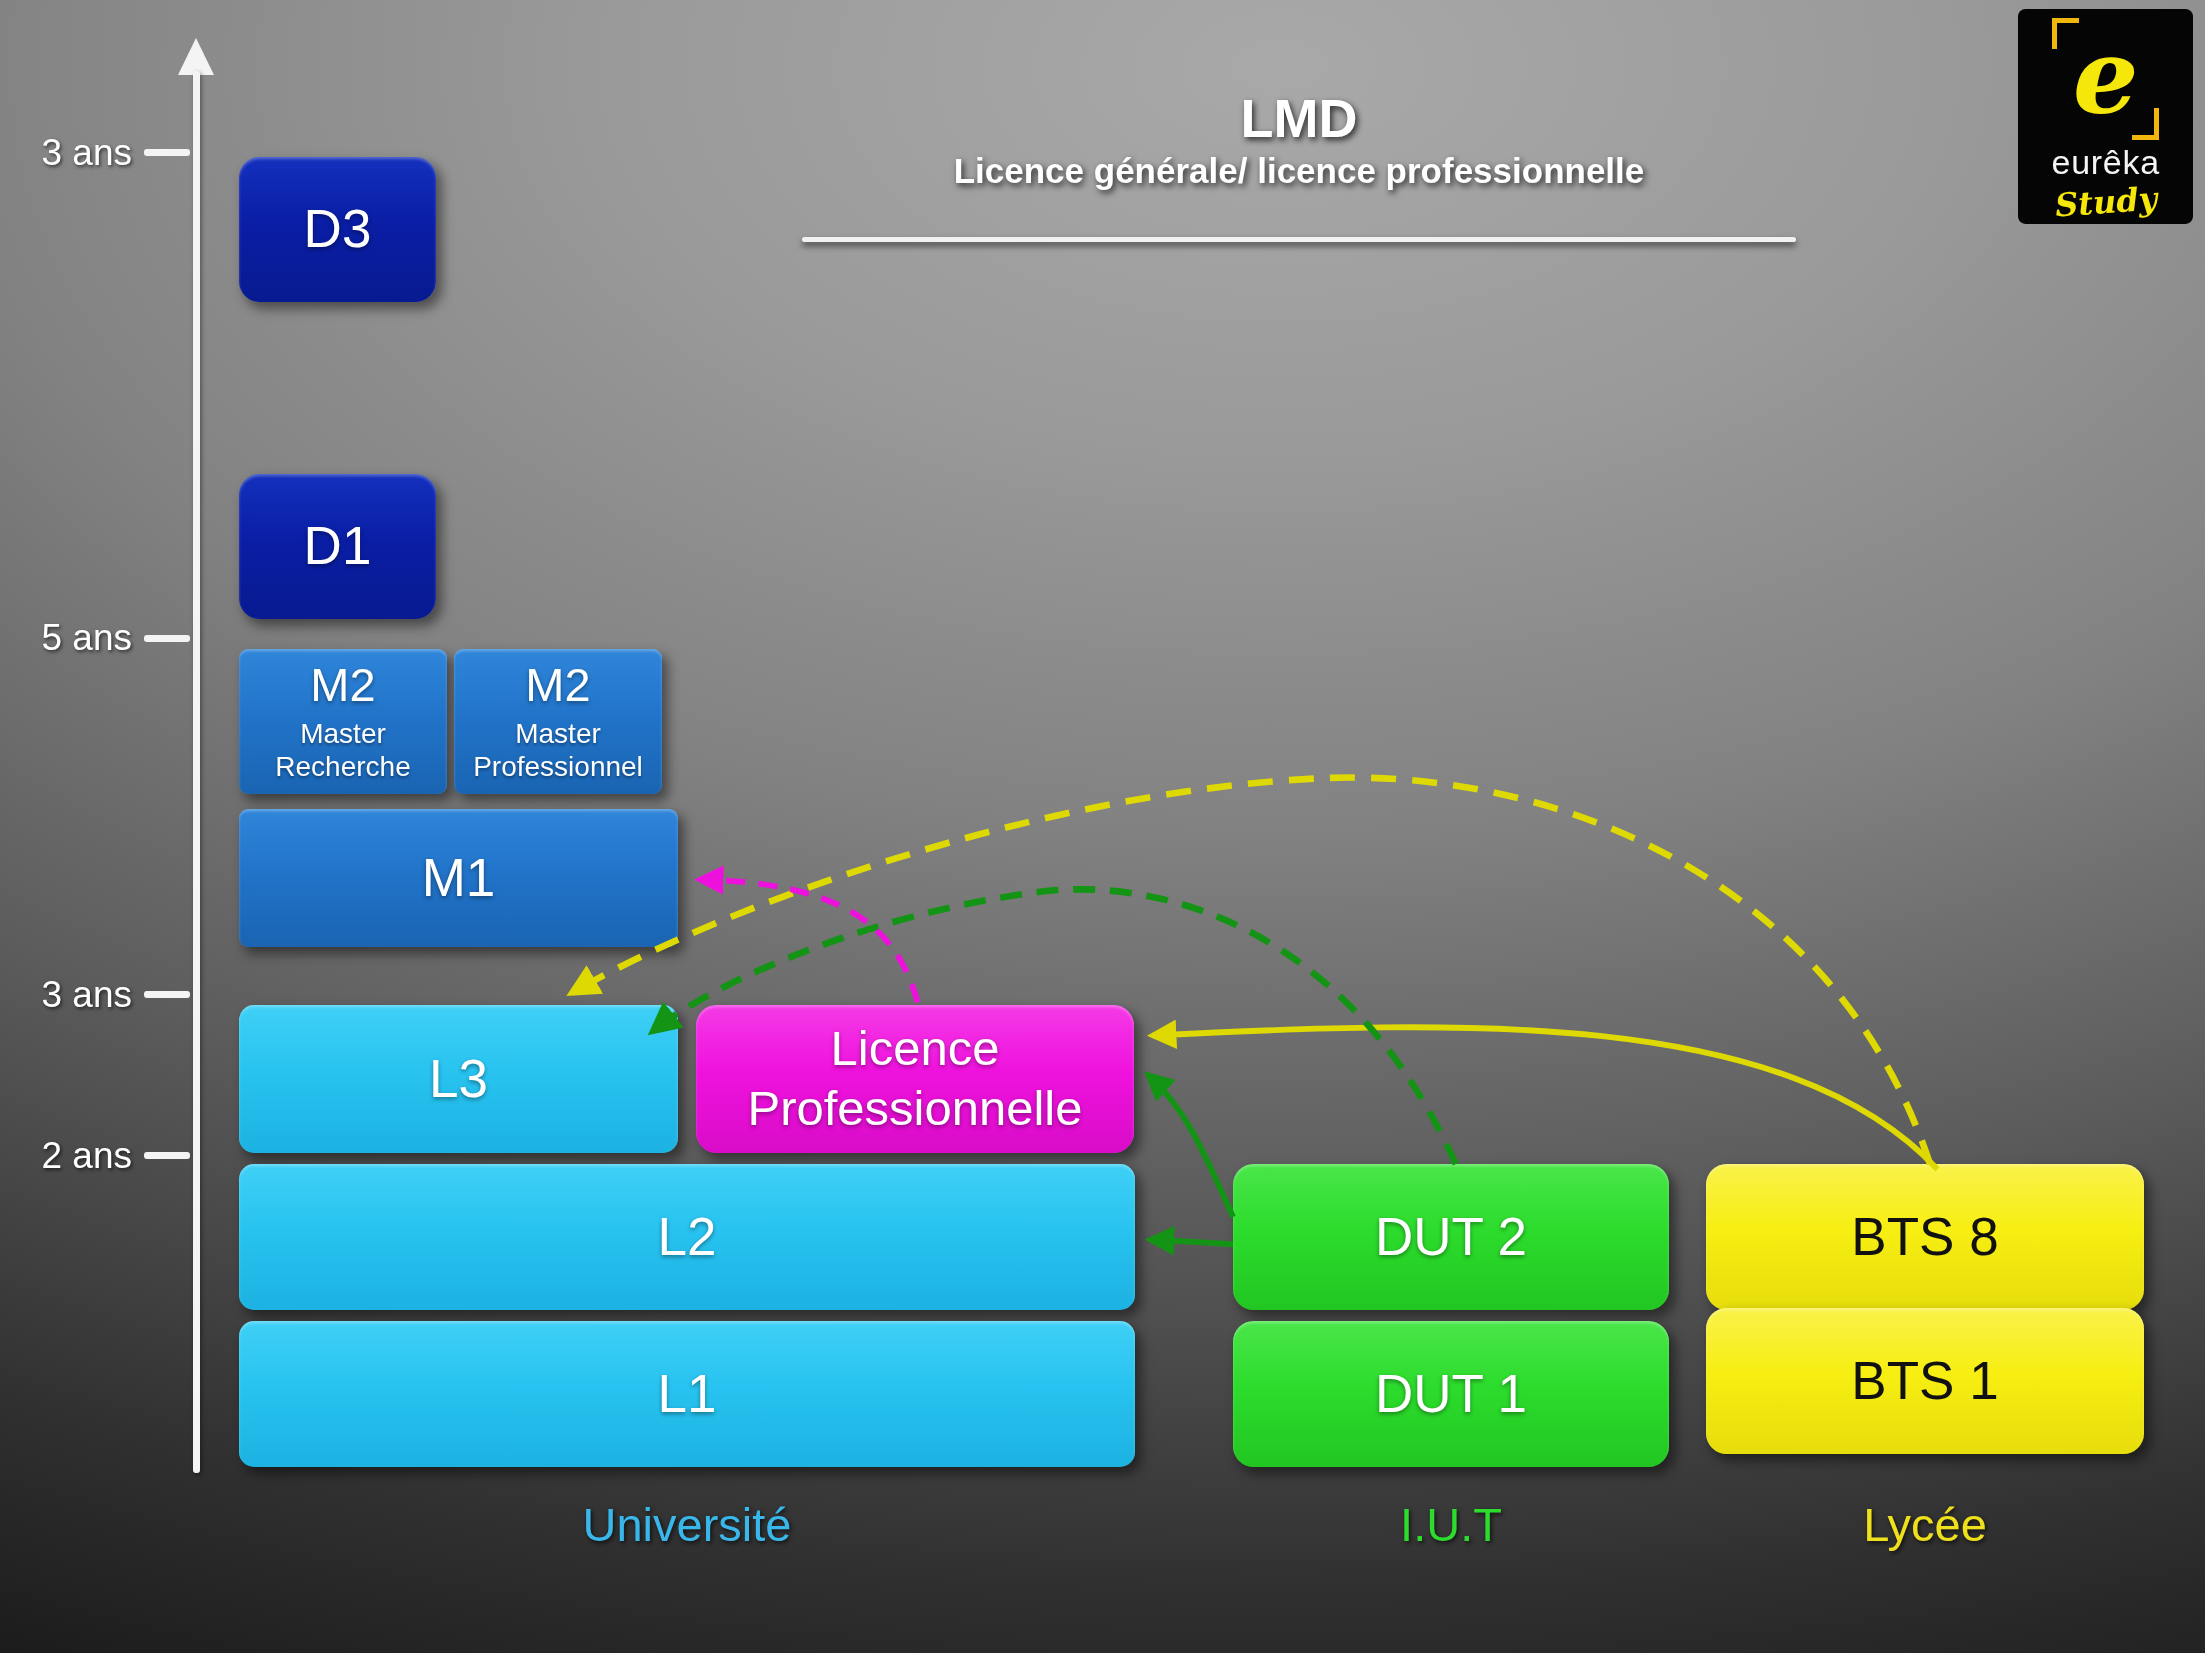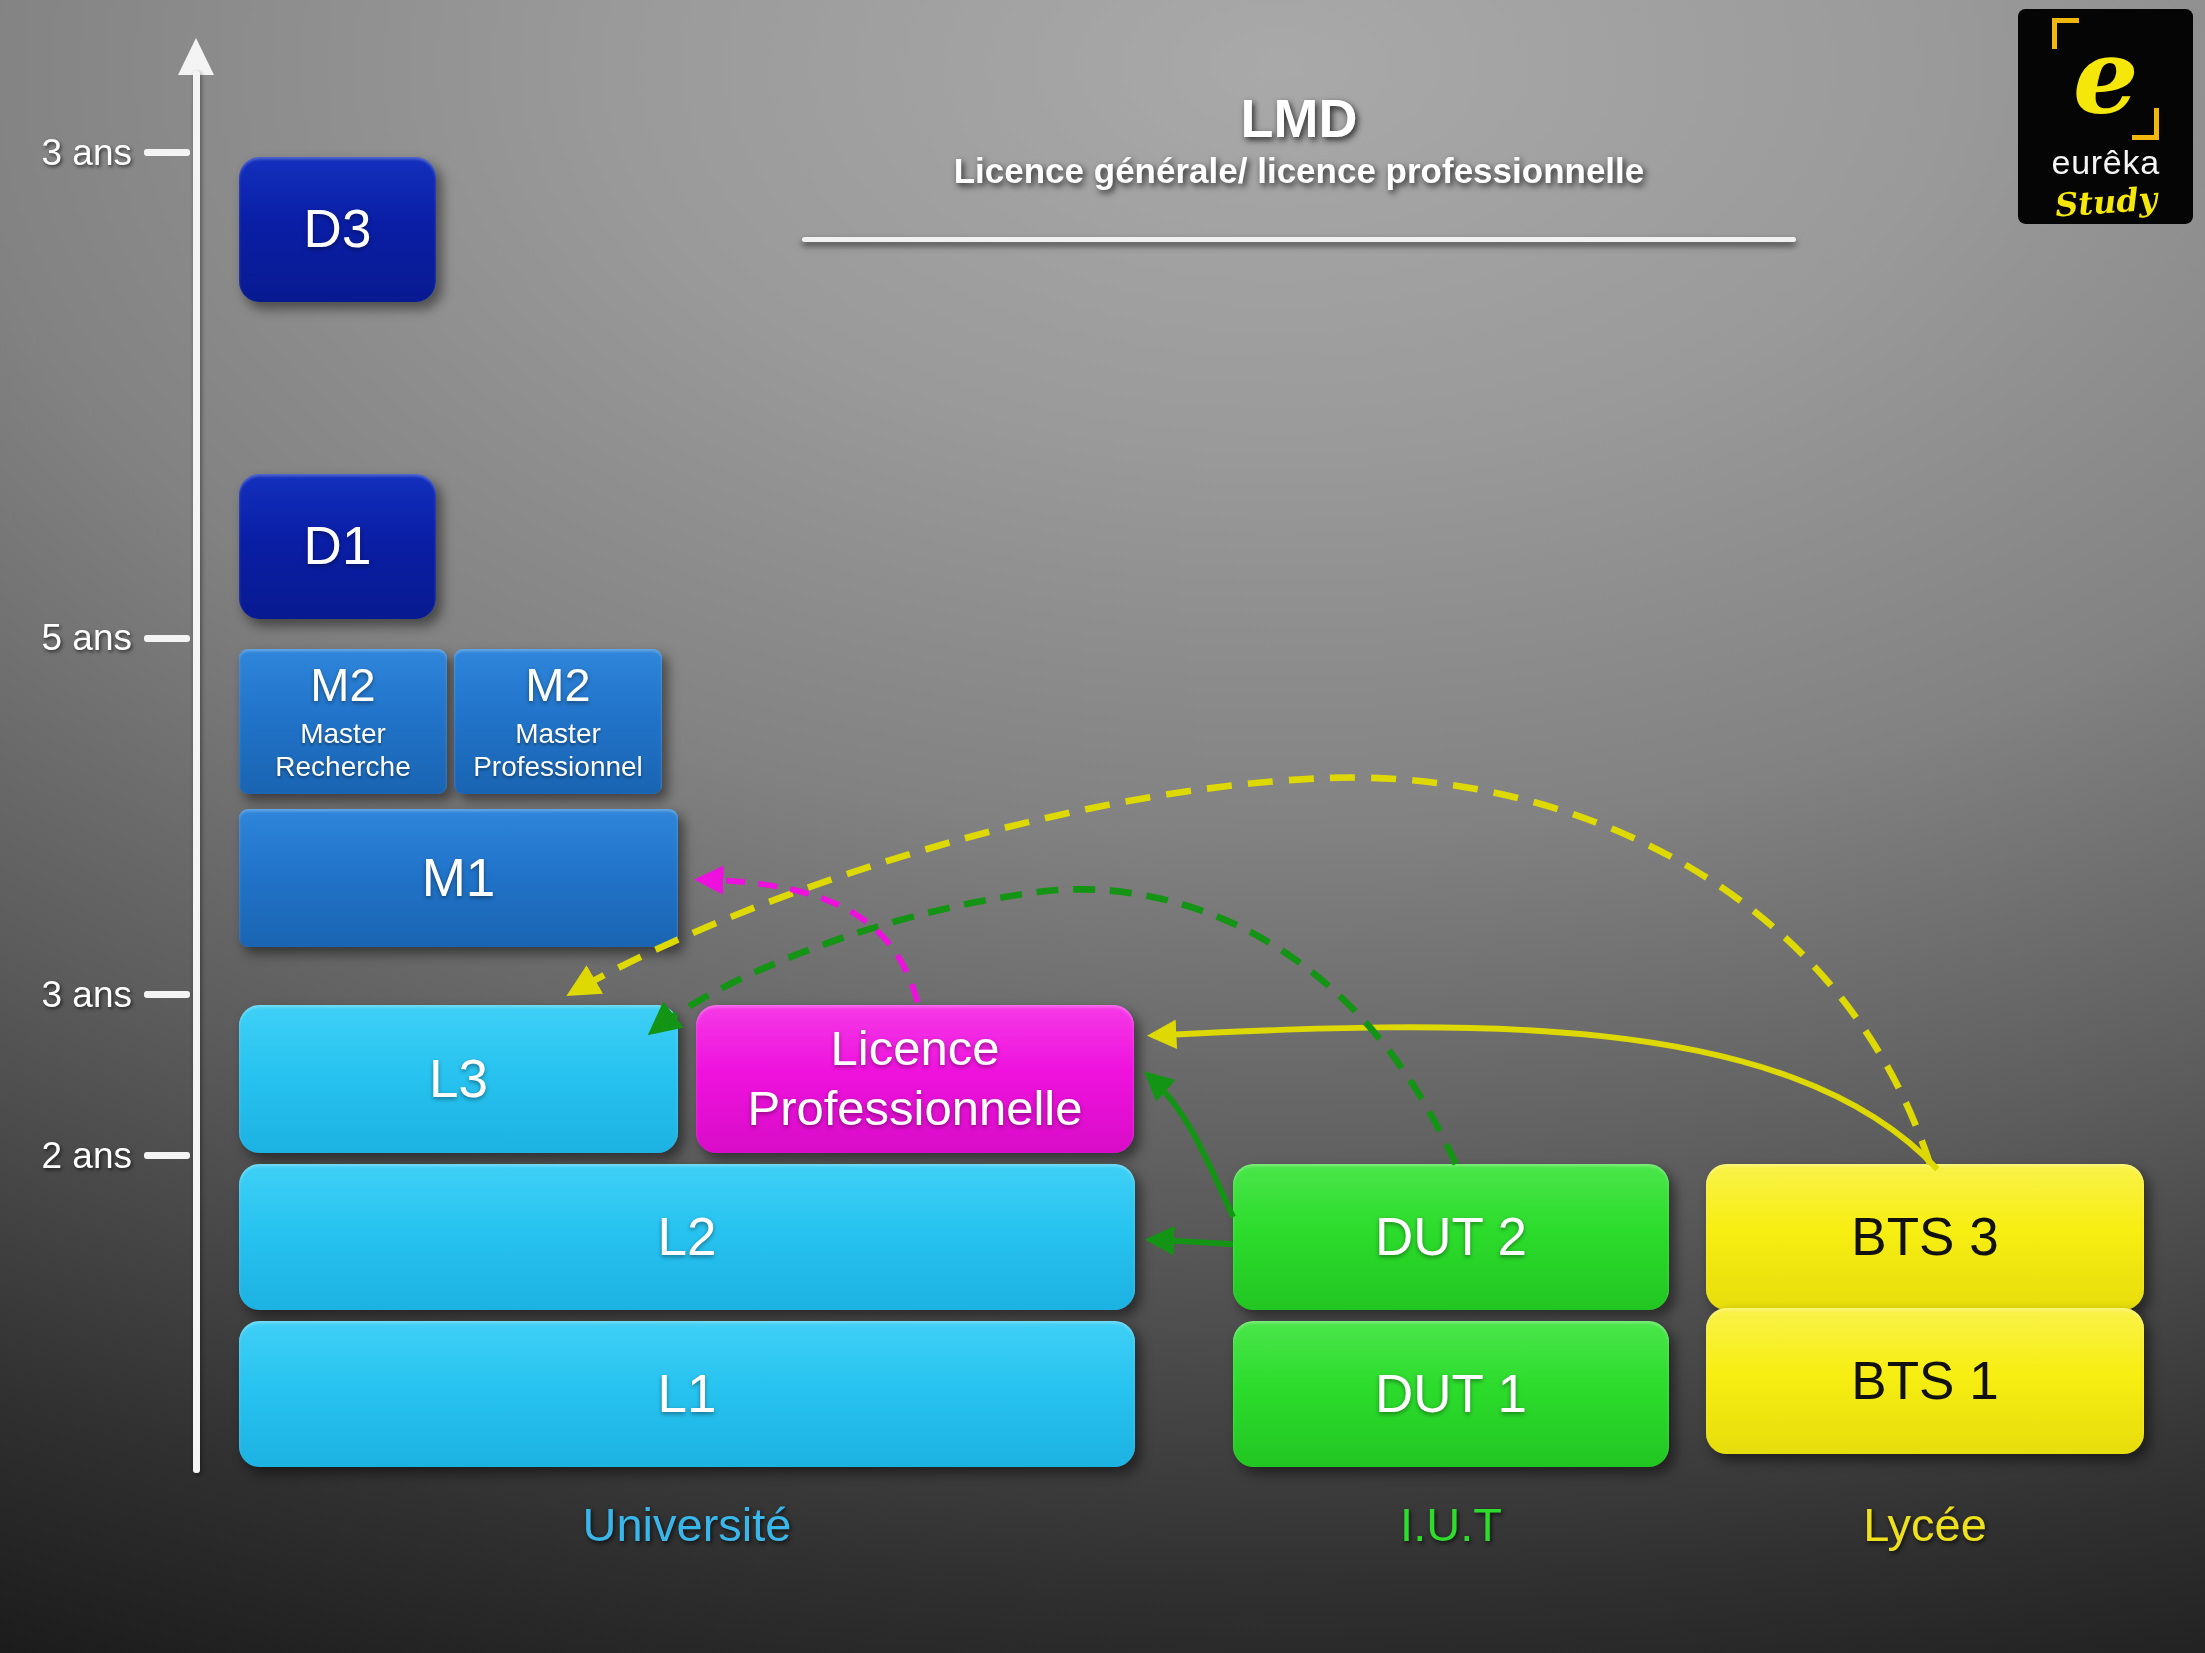--- a/index.html
+++ b/index.html
@@ -61,21 +61,21 @@
 
   
   .box{
     position:absolute;border-radius:20.6px;
     display:flex;flex-direction:column;justify-content:center;
     color:#fff;font-weight:normal;text-align:center;
     box-shadow:5.1px 6.6px 11.8px rgba(0,0,0,.45), inset 0 2.2px 2.9px rgba(255,255,255,.28);
   }
   .c-doc{background:linear-gradient(180deg,#1330bd 0%,#0a1ea6 45%,#081a90 100%);}
   .c-master{background:linear-gradient(180deg,#2f86da 0%,#2174ca 45%,#1a64b2 100%);border-radius:9px;}
-  .c-lic{background:linear-gradient(180deg,#3fd0f6 0%,#28c3f0 45%,#1cb2e2 100%);}
+  .c-lic{background:linear-gradient(180deg,#3fd0f6 0%,#28c3f0 45%,#1cb2e2 100%);border-radius:15px;}
   .c-lp{background:linear-gradient(180deg,#f53ae6 0%,#ef12de 45%,#d90cc8 100%);}
   .c-dut{background:linear-gradient(180deg,#4ae64a 0%,#2cdc2c 45%,#22c622 100%);}
   .c-bts{background:linear-gradient(180deg,#faf24a 0%,#f7ee12 45%,#e6dd0c 100%;);color:#111;}
   .c-bts{color:#111;background:linear-gradient(180deg,#faf24a 0%,#f7ee12 45%,#e6dd0c 100%);}
   .t-box{font-size:53px;line-height:1.15;text-shadow:0 2.2px 4.4px rgba(0,0,0,.4);}
   .c-bts .t-box{text-shadow:none;}
   .m2-title{font-size:47px;line-height:1.05;text-shadow:0 2.2px 4.4px rgba(0,0,0,.4);}
   .m2-sub{font-size:28px;line-height:1.15;margin-top:9px;text-shadow:0 1.5px 2.9px rgba(0,0,0,.4);}
   .lp-text{font-size:49px;line-height:1.22;padding:0 10.3px;text-shadow:0 2.2px 4.4px rgba(0,0,0,.4);}
 
@@ -158,21 +158,21 @@
   </div>
 
   <div class="box c-dut" style="left:1233px;top:1164px;width:436px;height:146px;">
     <div class="t-box">DUT 2</div>
   </div>
   <div class="box c-dut" style="left:1233px;top:1321px;width:436px;height:146px;">
     <div class="t-box">DUT 1</div>
   </div>
 
   <div class="box c-bts" style="left:1706px;top:1164px;width:438px;height:146px;">
-    <div class="t-box">BTS 3</div>
+    <div class="t-box">BTS 8</div>
   </div>
   <div class="box c-bts" style="left:1706px;top:1308px;width:438px;height:146px;">
     <div class="t-box">BTS 1</div>
   </div>
 
   <div class="col-label col-universite">Université</div>
   <div class="col-label col-iut">I.U.T</div>
   <div class="col-label col-lycee">Lycée</div>
 
   <svg class="arrows" viewBox="0 0 2999 2249">

